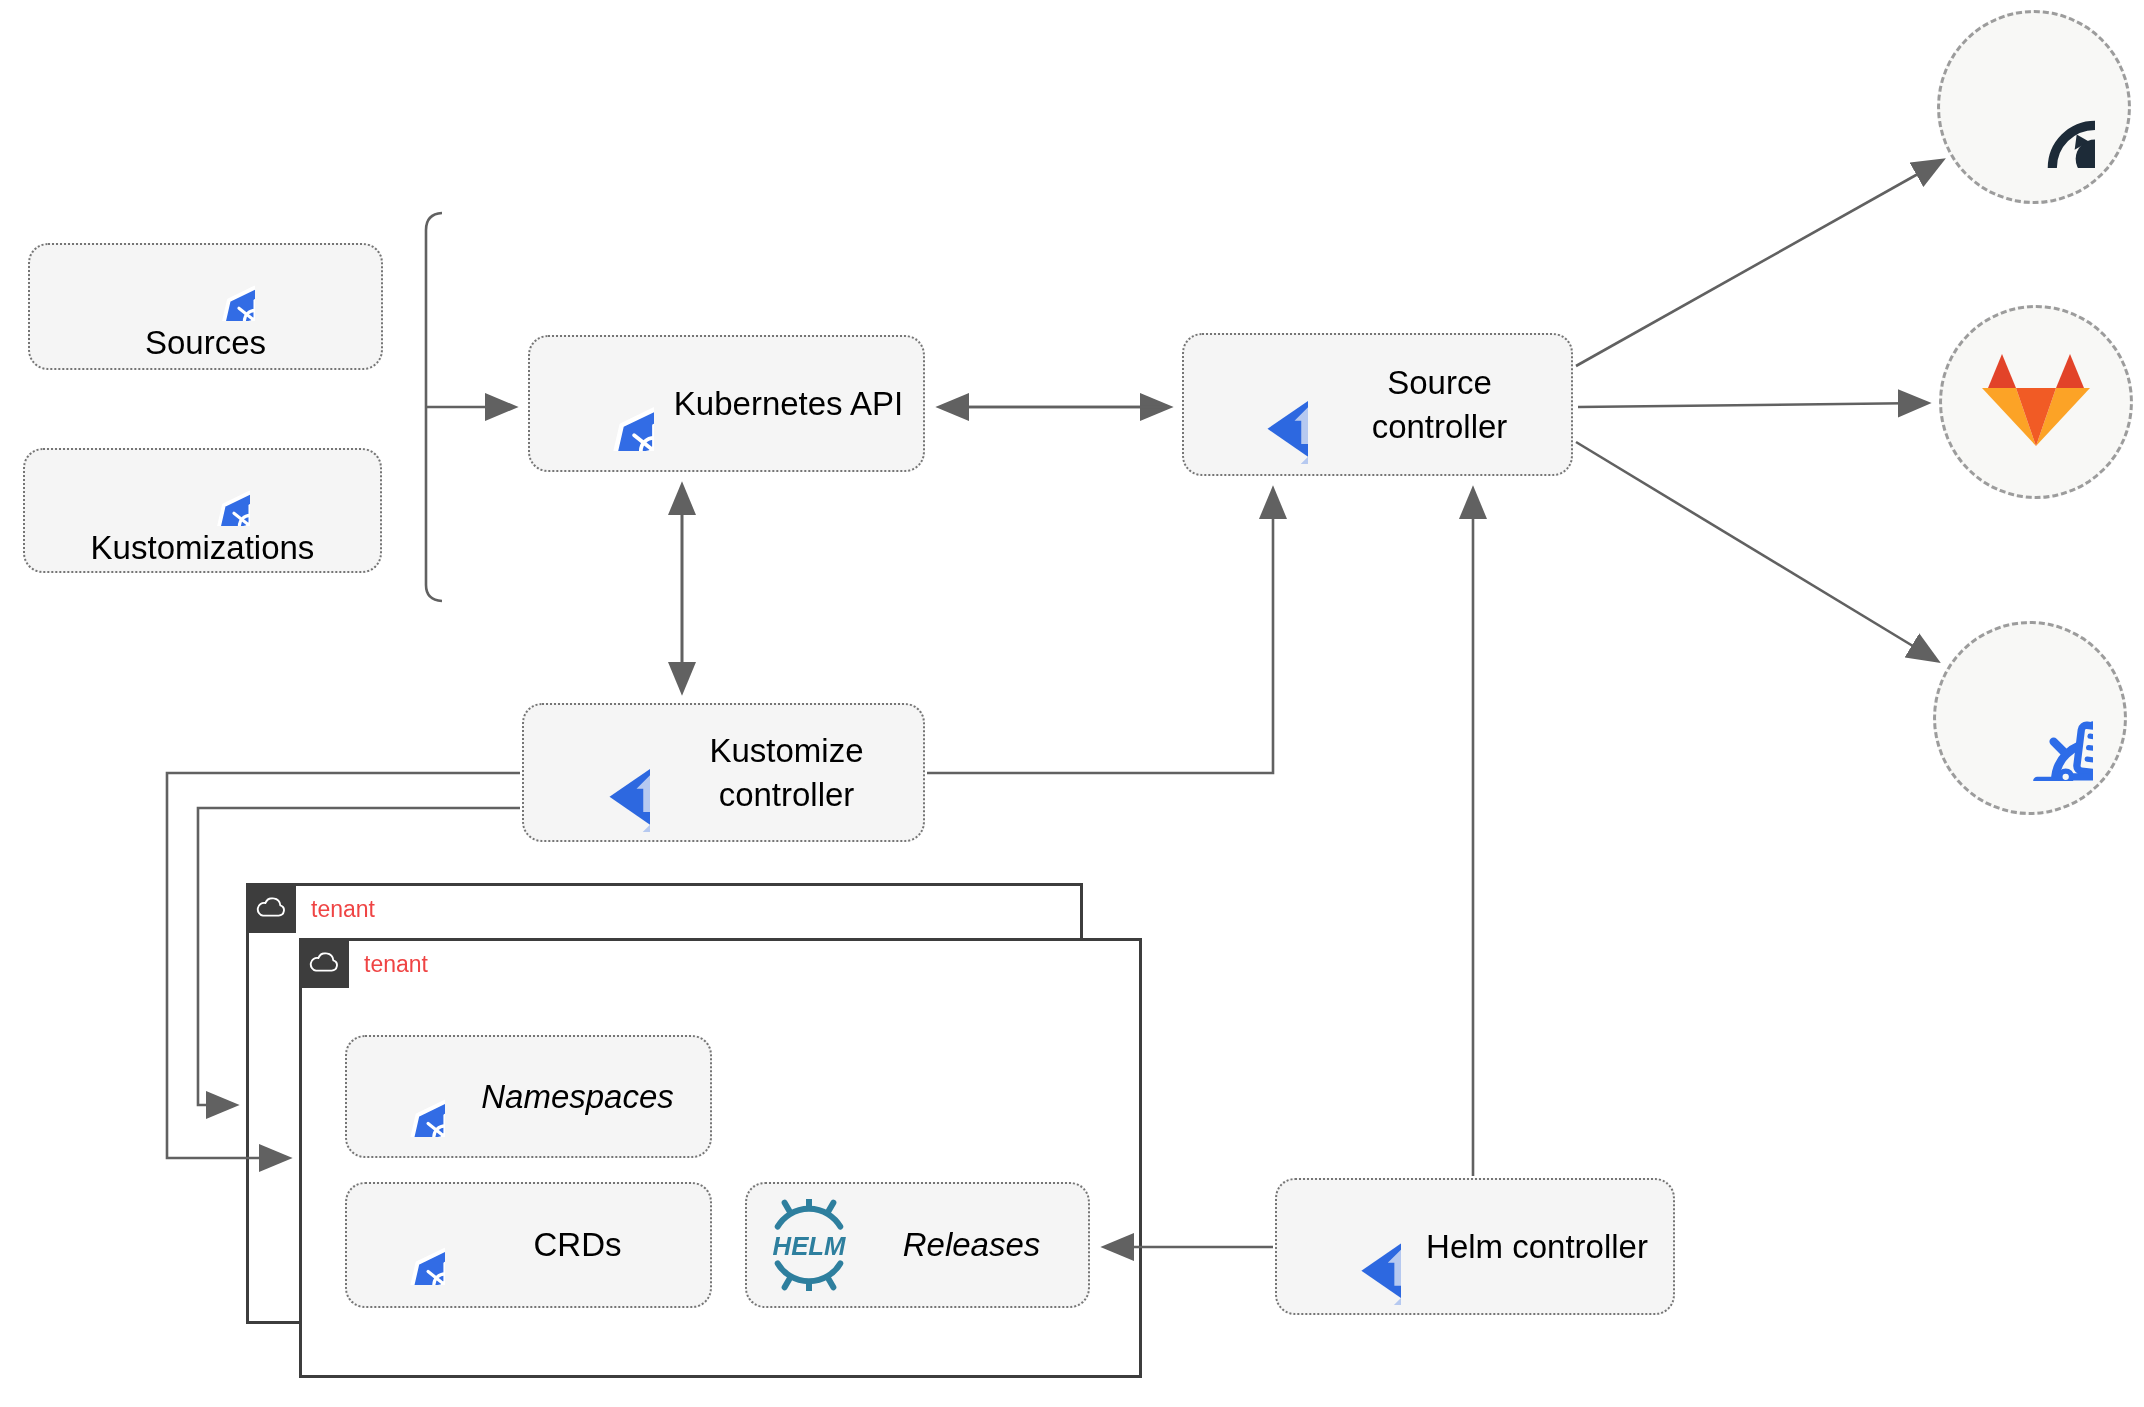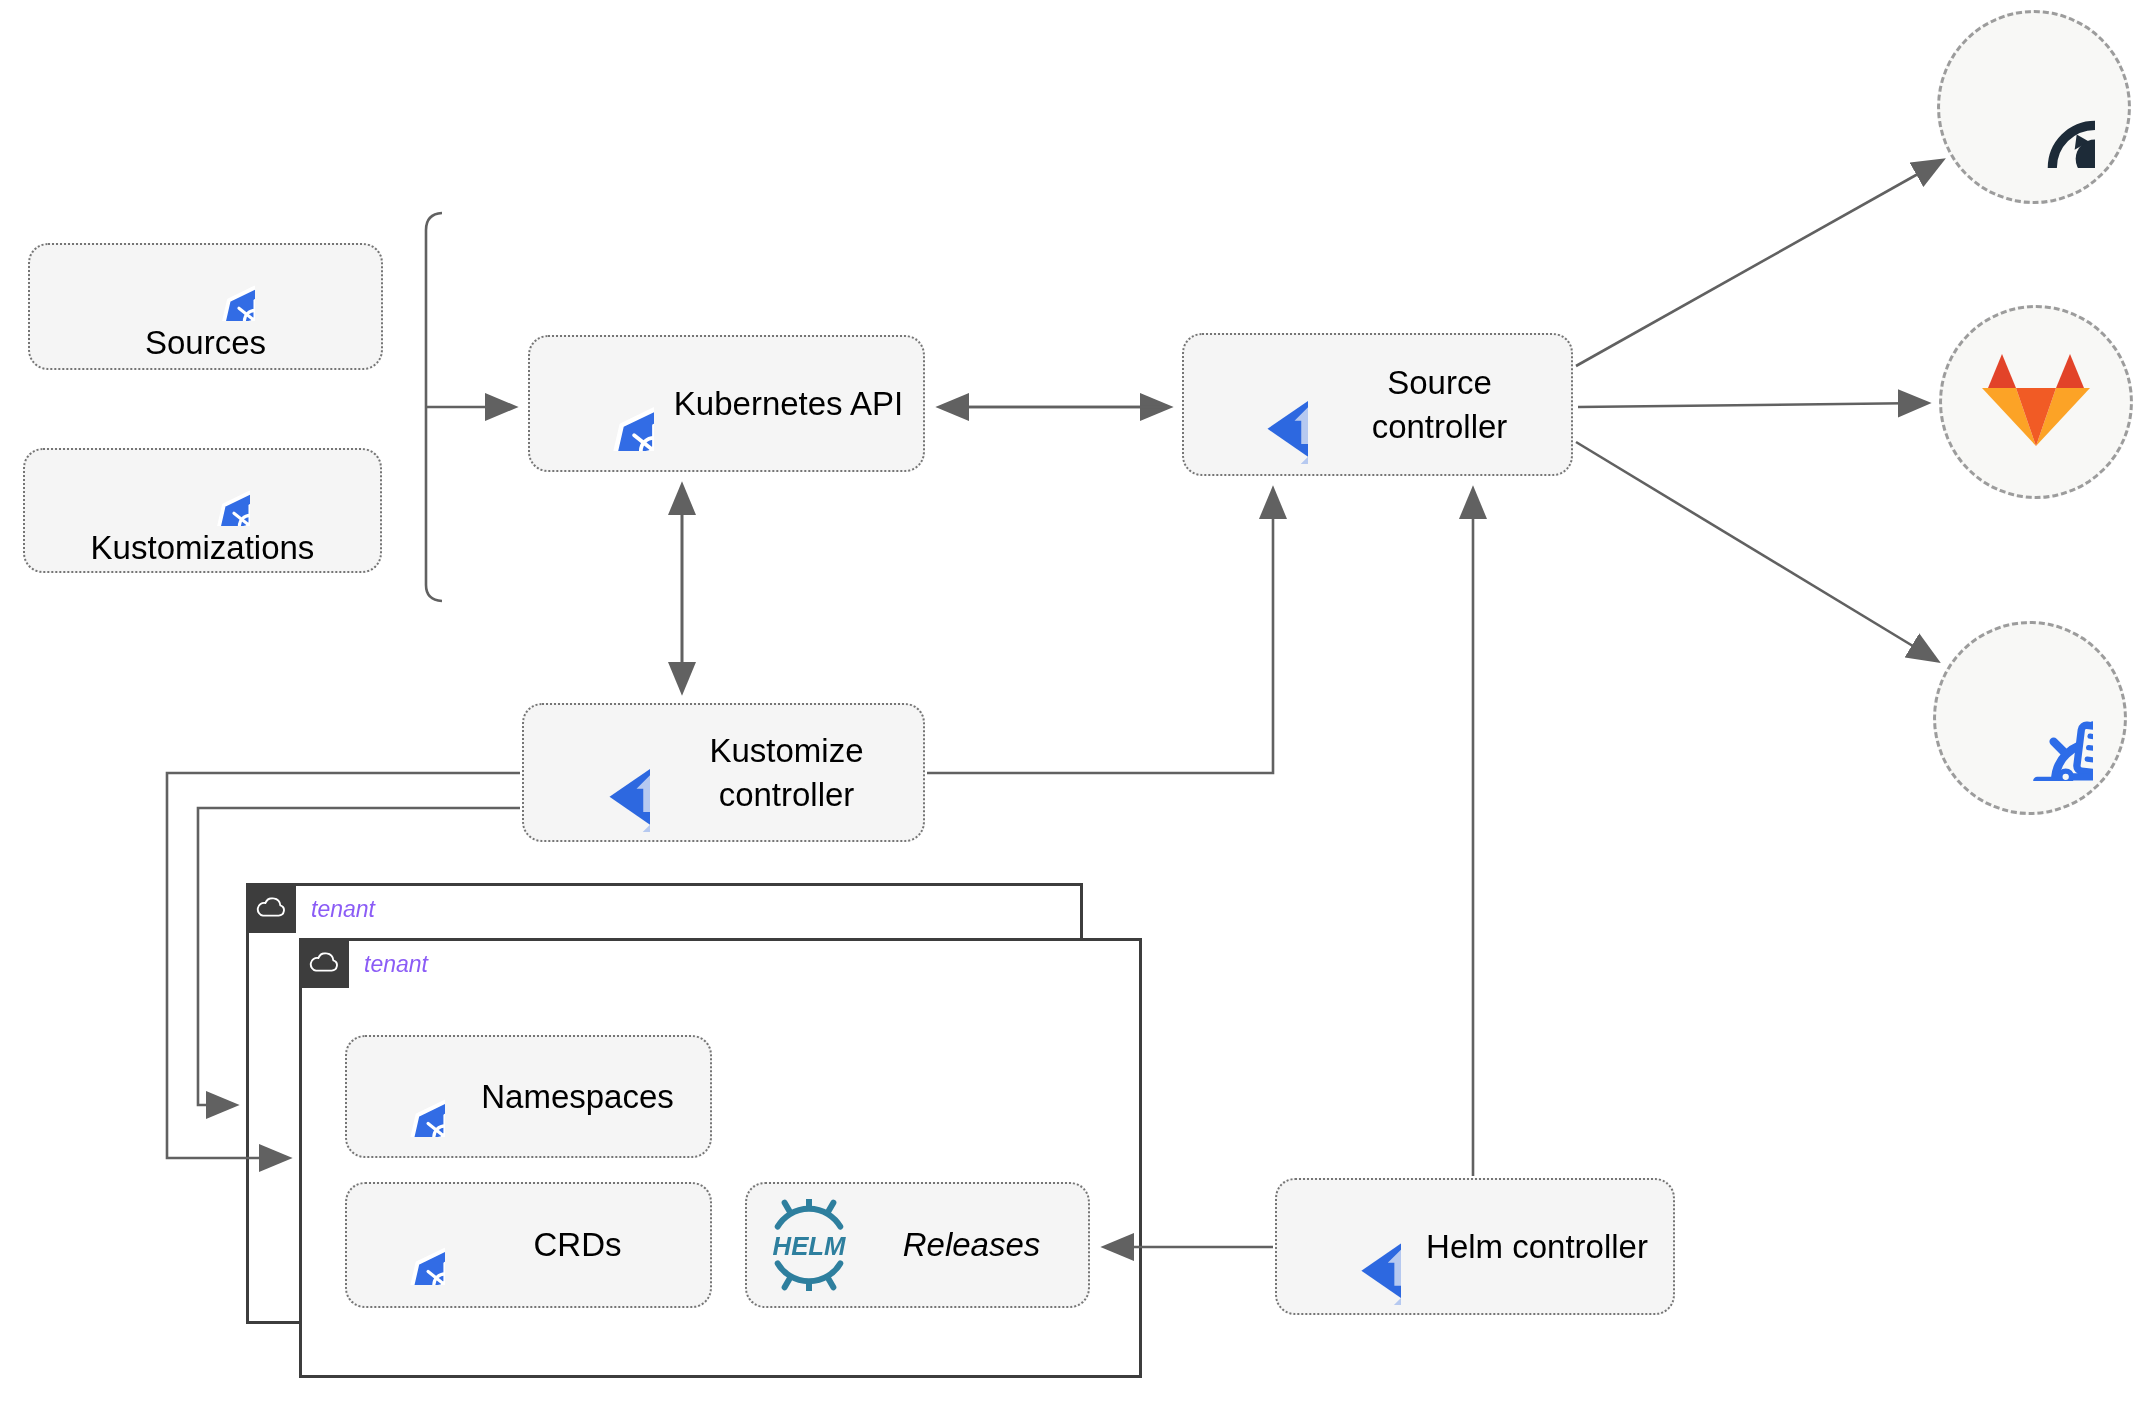--- a/index.html
+++ b/index.html
@@ -17,21 +17,21 @@
   .node .nlabel.wrap{max-width:225px;margin:0 auto;}
   
   .tenant{
     position:absolute;background:#ffffff;border:3px solid #3d3d3d;box-sizing:border-box;
   }
   .tenant .badge{
     position:absolute;left:-3px;top:-3px;width:50px;height:50px;background:#3d3d3d;
     display:flex;align-items:center;justify-content:center;
   }
   .tenant .tlabel{
-    position:absolute;left:62px;top:10px;font-size:23px;color:#8b5cf6;font-style:italic;
+    position:absolute;left:62px;top:10px;font-size:23px;color:#ef4444;
   }
   
   .extcircle{
     position:absolute;width:194px;height:194px;border-radius:50%;
     border:3px dashed #9c9c9c;background:#f8f8f6;box-sizing:border-box;
     display:flex;align-items:center;justify-content:center;
   }
   .overlay{position:absolute;left:0;top:0;pointer-events:none;}
   .defs{position:absolute;width:0;height:0;overflow:hidden;}
 </style>
@@ -192,21 +192,21 @@
 
   <div class="node" style="left:1275px;top:1178px;width:400px;height:137px;justify-content:center;">
     <span class="nicon" style="margin-left:36px;">
       <svg width="88" height="116" viewBox="-50 -60 100 132">
           <use href="#sym-flux"></use>
         </svg>
     </span>
     <span class="nlabel wrap">Helm controller</span>
   </div>
 
-  <div class="node" style="left:345px;top:1035px;width:367px;height:123px;">
+  <div class="node" style="left:345px;top:1035px;width:367px;height:123px;font-style:italic;">
     <span class="nicon" style="margin-left:18px;">
       <svg width="80" height="80" viewBox="-50 -50 100 100">
           <use href="#sym-k8s"></use>
         </svg>
     </span>
     <span class="nlabel">Namespaces</span>
   </div>
 
 
   <div class="node" style="left:345px;top:1182px;width:367px;height:126px;">

